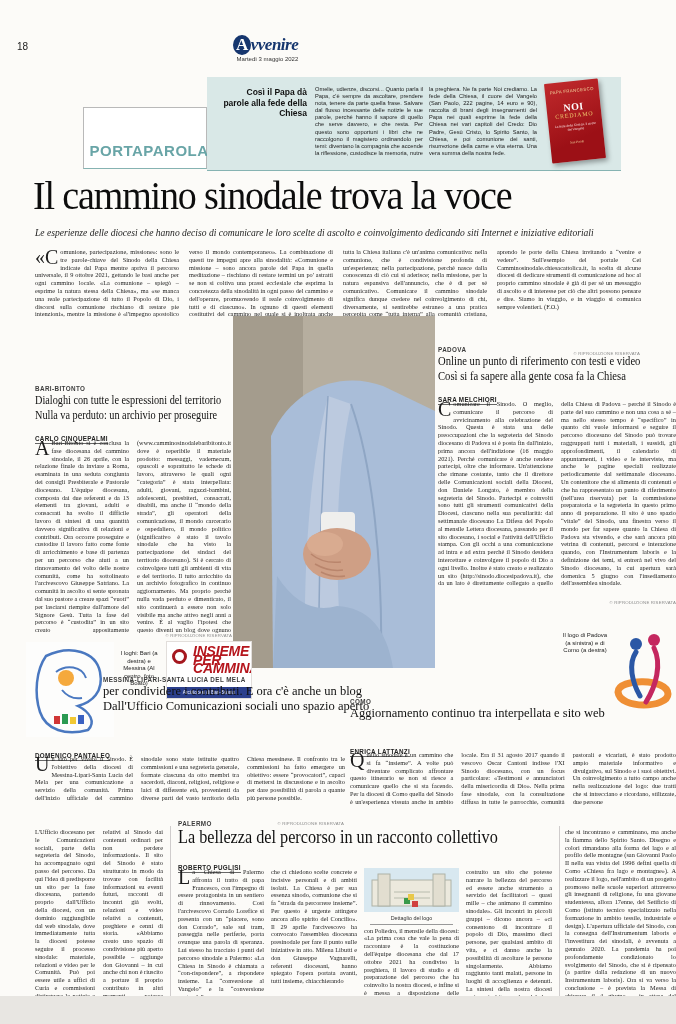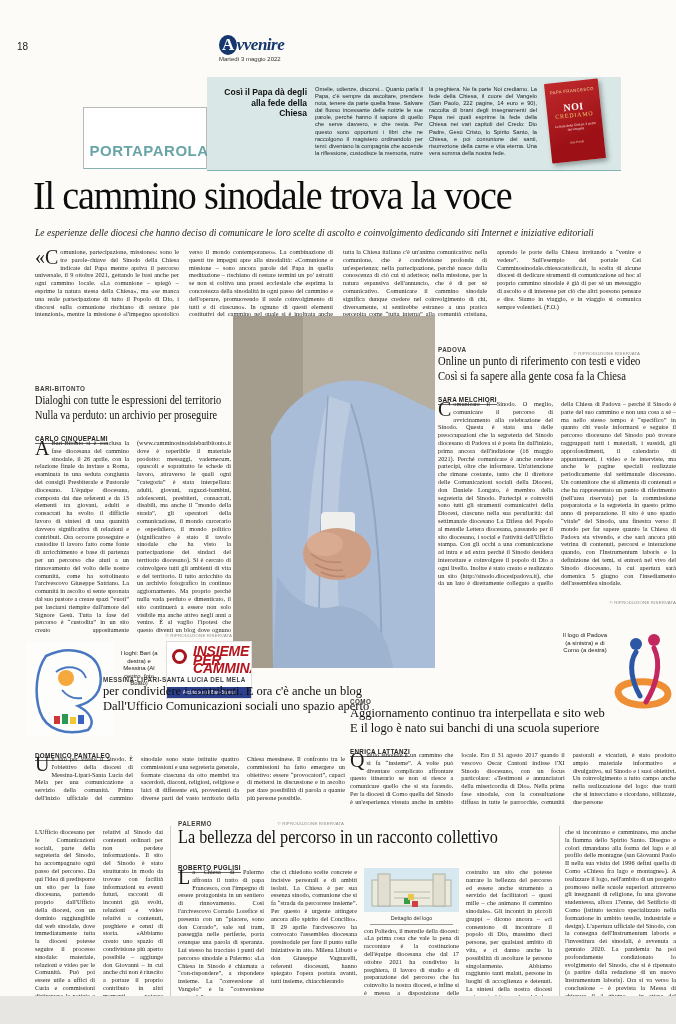--- a/index.html
+++ b/index.html
@@ -63,30 +63,30 @@
   .palermo-col{flex:0 0 86px;font-size:6.3px;line-height:7.8px;text-align:justify;overflow:hidden;}
   .palermo-col.wide{flex:0 0 95px;}
   .pal-caption{font-family:"Liberation Sans",sans-serif;font-size:5.4px;color:#333;text-align:center;border-bottom:1px solid #999;margin:1px 6px 2px 6px;padding-bottom:1px;}
 </style>
 </head>
 <body>
 
 <div class="page">
 
   <div class="abs pagenum" style="left:17px;top:41px;">18</div>
-  <div class="abs" style="left:219px;top:35px;">
+  <div class="abs" style="left:233px;top:35px;text-align:right;">
     <div class="masthead">Avvenire</div>
     <div class="issue-date">Martedì 3 maggio 2022</div>
   </div>
 
   <div class="abs pp-label-box" style="left:83px;top:107px;">
     <span class="pp-label">PORTAPAROLA</span>
   </div>
   <div class="abs pp-band" style="left:207px;top:77px;">
-    <div class="abs pp-title" style="left:16px;top:10px;width:84px;">Così il Papa dà degli alla fede della Chiesa</div>
+    <div class="abs pp-title" style="left:16px;top:10px;width:84px;">Così il Papa dà parole alla fede della Chiesa</div>
     <div class="abs pp-body" style="left:108px;top:9px;width:222px;height:77px;">Omelie, udienze, discorsi... Quanto parla il Papa, c'è sempre da ascoltare, prendere nota, tenere da parte quella frase. Salvare dal flusso incessante delle notizie le sue parole, perché hanno il sapore di quello che serve davvero, e che resta. Per questo sono opportuni i libri che ne raccolgono il magistero ordinandolo per temi: diventano la compagnia che accende la riflessione, custodisce la memoria, nutre la preghiera. Ne fa parte Noi crediamo. La fede della Chiesa, il cuore del Vangelo (San Paolo, 222 pagine, 14 euro e 90), raccolta di brani degli insegnamenti del Papa nei quali esprime la fede della Chiesa nei vari capitoli del Credo: Dio Padre, Gesù Cristo, lo Spirito Santo, la Chiesa, e poi comunione dei santi, risurrezione della carne e vita eterna. Una vera summa della nostra fede.</div>
     <div class="abs book" style="left:341px;top:4px;">
       <div class="book-author">PAPA FRANCESCO</div>
       <div class="book-t1">NOI</div>
       <div class="book-t2">CREDIAMO</div>
       <div class="book-sub">La fede della Chiesa, il cuore del Vangelo</div>
       <div class="book-pub">San Paolo</div>
     </div>
   </div>
 
@@ -184,21 +184,20 @@
     <p class="dc">Un sito per vivere il Sinodo. È l'obiettivo della diocesi di Messina-Lipari-Santa Lucia del Mela per una comunicazione a servizio della comunità. Prima dell'inizio ufficiale del cammino sinodale sono state istituite quattro commissioni e una segreteria generale, formate ciascuna da otto membri tra sacerdoti, diaconi, religiosi, religiose e laici di differente età, provenienti da diverse parti del vasto territorio della Chiesa messinese. Il confronto tra le commissioni ha fatto emergere un obiettivo: essere “provocatori”, capaci di mettersi in discussione e in ascolto per dare possibilità di parola a quante più persone possibile.</p>
   </div>
   <div class="abs copyright" style="left:258px;top:821px;width:86px;">© RIPRODUZIONE RISERVATA</div>
   <div class="abs body-text cols-2" style="left:35px;top:828px;width:128px;height:186px;">
     <p>L'Ufficio diocesano per le Comunicazioni sociali, parte della segreteria del Sinodo, ha accompagnato ogni passo del percorso. Da qui l'idea di predisporre un sito per la fase diocesana, partendo proprio dall'Ufficio della diocesi, con un dominio raggiungibile dal web sinodale, dove immediatamente tutta la diocesi potesse seguire il processo sinodale: materiale, relazioni e video per le Comunità. Può poi essere utile a uffici di Curia e commissioni distinguere le notizie e gli approfondimenti relativi al Sinodo dai contenuti ordinari per non perdere informazioni». Il sito del Sinodo è stato strutturato in modo da trovare con facilità informazioni su eventi futuri, racconti di incontri già svolti, relazioni e video relativi a contenuti, preghiere e cenni di storia. «Abbiamo creato uno spazio di condivisione più aperto possibile – aggiunge don Giovanni – in cui anche chi non è riuscito a portare il proprio contributo in altri momenti potesse esprimersi: per questo c'è anche un blog su cui riportare riflessioni e suggerimenti o altro».</p>
   </div>
 
   <div class="abs kicker" style="left:350px;top:698px;">COMO</div>
   <div class="abs art-head" style="left:350px;top:706px;">
     <span>Aggiornamento continuo tra interpellata e sito web</span>
-    <span>E il logo è nato sui banchi di una scuola superiore</span>
   </div>
   <div class="abs" style="left:350px;top:740px;">
     <span class="byline">ENRICA LATTANZI</span>
   </div>
   <div class="abs body-text cols-3" style="left:350px;top:751px;width:326px;height:66px;">
     <p class="dc">Quello sinodale è un cammino che si fa “insieme”. A volte può diventare complicato affrontare questo itinerario se non si riesce a comunicare quello che si sta facendo. Per la diocesi di Como quella del Sinodo è un'esperienza vissuta anche in ambito locale. Era il 31 agosto 2017 quando il vescovo Oscar Cantoni indisse l'XI Sinodo diocesano, con un focus particolare: «Testimoni e annunciatori della misericordia di Dio». Nella prima fase sinodale, con la consultazione diffusa in tutte le parrocchie, comunità pastorali e vicariati, è stato prodotto ampio materiale informativo e divulgativo, sul Sinodo e i suoi obiettivi. Un coinvolgimento a tutto campo anche nella realizzazione del logo: due tratti che si intrecciano e ricordano, stilizzate, due persone</p>
   </div>
   <div class="abs body-text" style="left:565px;top:828px;width:111px;height:178px;">
     <p>che si incontrano e camminano, ma anche la fiamma dello Spirito Santo. Disegno e colori rimandano alla forma del lago e al profilo delle montagne (san Giovanni Paolo II nella sua visita del 1996 definì quella di Como «Chiesa fra lago e montagne»). A realizzare il logo, nell'ambito di un progetto promosso nelle scuole superiori attraverso gli insegnanti di religione, fu una giovane studentessa, allora 17enne, del Setificio di Como (istituto tecnico specializzato nella formazione in ambito tessile, industriale e design). L'apertura ufficiale del Sinodo, con la consegna dell'Instrumentum laboris e l'investitura dei sinodali, è avvenuta a gennaio 2020. La pandemia ha poi profondamente condizionato lo svolgimento del Sinodo, che si è ripensato (a partire dalla redazione di un nuovo Instrumentum laboris). Ora si va verso la conclusione – è prevista la Messa di chiusura il 4 giugno – in attesa del documento finale, che porterà la firma del vescovo, e guardando al cammino del Sinodo nazionale e universale (dove Como è rappresentata da due delegati).</p>
   </div>

